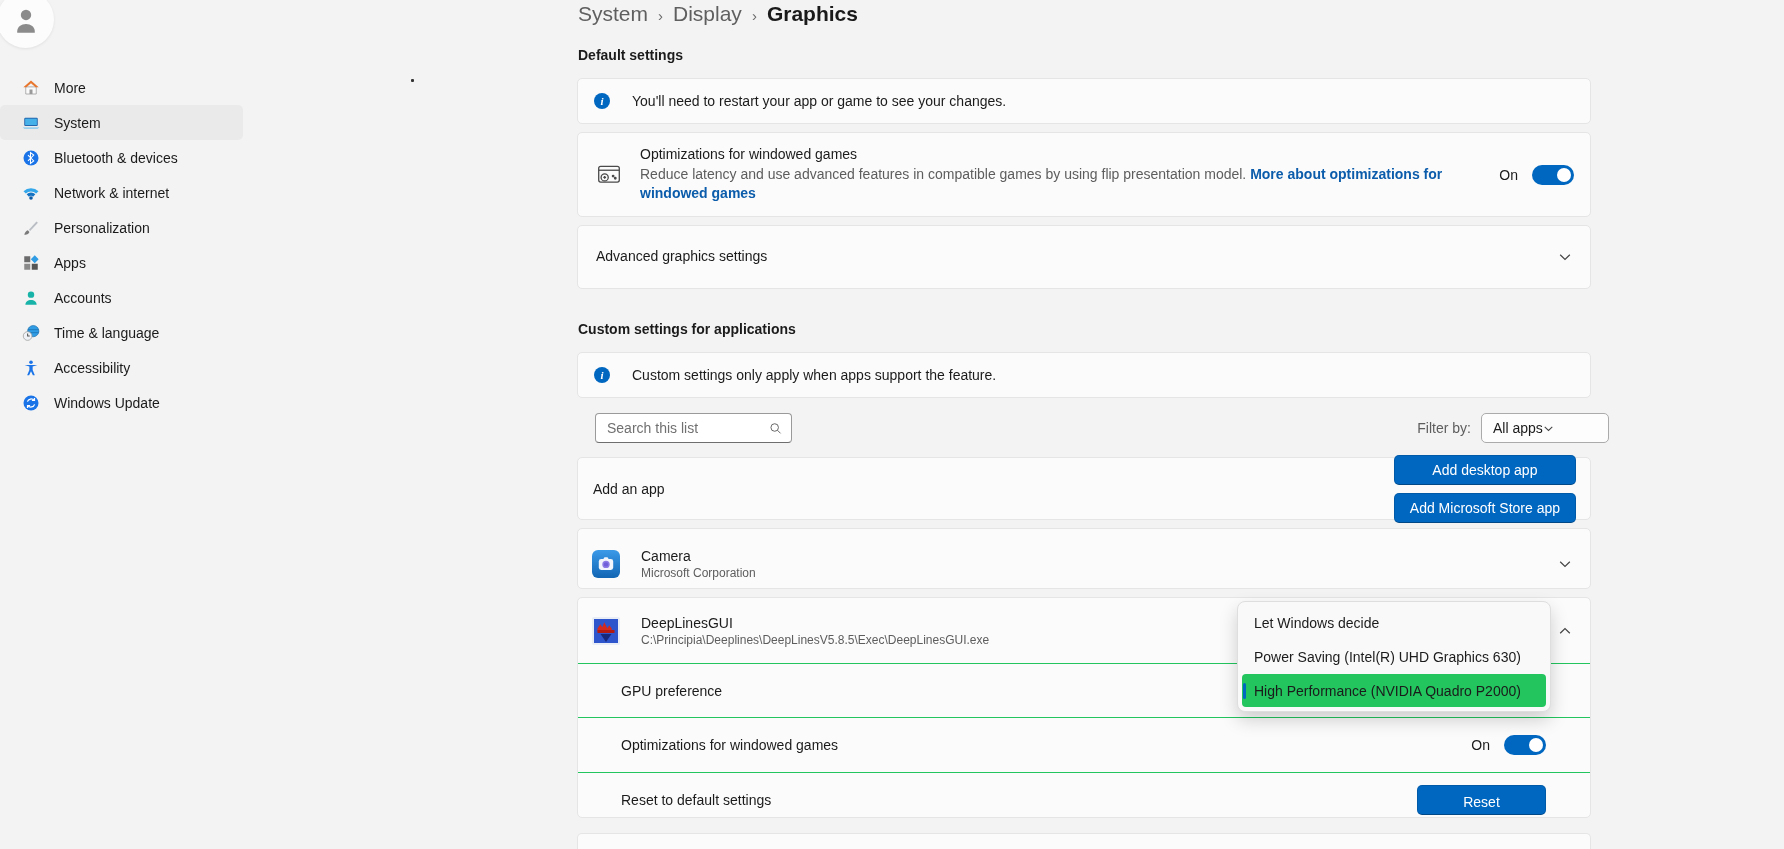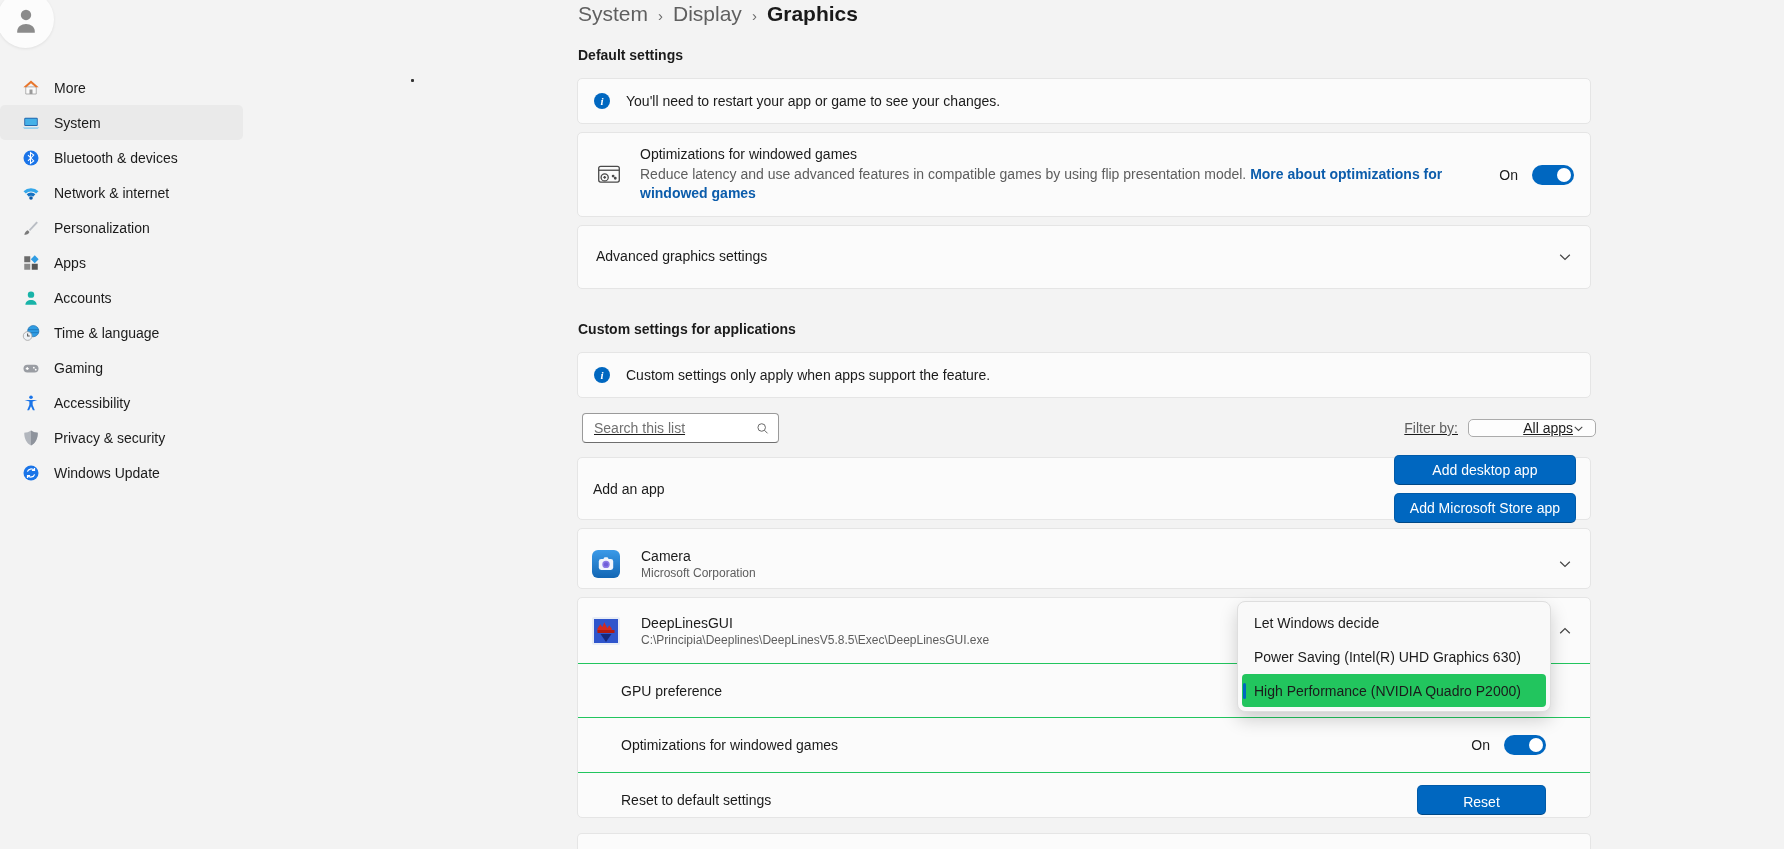--- a/index.html
+++ b/index.html
@@ -37,51 +37,51 @@
   .section-label { left:1px; font-size:14px; font-weight:700; color:#1b1b1b; }
 
   .card { left:0; width:1014px; background:#fbfbfb;
     border:1px solid #e5e5e5; border-radius:5px; }
 
   .info-card { height:46px; display:flex; align-items:center; padding:0 16px; }
   .info-icon { width:16px; height:16px; border-radius:50%; background:#0067c0;
     color:#fff; font-size:11px; font-style:italic; font-weight:700;
     font-family:"Liberation Serif",serif;
     display:flex; align-items:center; justify-content:center; flex:0 0 auto; }
-  .info-text { margin-left:16px; color:#1b1b1b; }
+  .info-text { margin-left:22px; color:#1b1b1b; }
 
   .opt-card { height:85px; display:flex; align-items:center; padding:0 16px 0 18px; }
   .opt-icon { width:26px; height:26px; margin-right:18px; flex:0 0 auto; }
   .opt-text { flex:1 1 auto; min-width:0; padding-right:20px; }
   .row-title { color:#1b1b1b; margin-bottom:3px; }
   .row-desc { color:#5d5d5d; line-height:19px; }
   .inline-link { color:#0b5cab; font-weight:700; text-decoration:none; cursor:pointer; }
   .toggle-wrap { display:flex; align-items:center; gap:14px; flex:0 0 auto; }
   .toggle-label { color:#1b1b1b; }
   .toggle { width:42px; height:20px; border-radius:10px; background:#0067c0;
     position:relative; cursor:pointer; flex:0 0 auto; }
   .toggle .knob { position:absolute; right:3px; top:3px; width:14px; height:14px;
     border-radius:50%; background:#fff; }
 
   .expander-card { height:64px; display:flex; align-items:center;
     justify-content:space-between; padding:0 18px; cursor:pointer; }
 
-  .toolbar { left:5px; width:1014px; display:flex; align-items:center;text-decoration:underline; }
+  .toolbar { left:18px; width:1014px; display:flex; align-items:center; }
   .searchbox { width:197px; height:30px; background:#fff; border:1px solid #9a9a9a;
     border-bottom-color:#6e6e6e; border-radius:4px; display:flex; align-items:center;
     padding:0 9px 0 11px; }
   .searchbox input { border:none; outline:none; flex:1 1 auto; font-size:14px;
     color:#1b1b1b; background:transparent; min-width:0;
     font-family:"Liberation Sans","DejaVu Sans",sans-serif; }
   .searchbox input::placeholder { color:#707070; }
   .filter { margin-left:auto; display:flex; align-items:center; gap:10px; }
   .filter-label { color:#5d5d5d; }
-  .select { width:128px; height:18px; background:#fdfdfd; border:1px solid #ababab;
+  .select { width:128px; height:30px; background:#fdfdfd; border:1px solid #ababab;
     border-radius:5px; display:flex; align-items:center; padding:0 11px;
-    justify-content:flex-end; cursor:pointer; }
+    justify-content:flex-start; cursor:pointer; }
 
   .addapp-card { height:63px; display:flex; align-items:center; padding:0 14px 0 15px; }
   .addapp-label { color:#1b1b1b; }
   .btn-group { margin-left:auto; display:flex; gap:8px;flex-direction:column; }
   .btn { height:30px; background:#0067c0; color:#fff; font-size:14px;
     border:1px solid rgba(0,0,0,.12); border-bottom-color:rgba(0,0,0,.3);
     border-radius:5px; padding:0 15px; cursor:pointer;
     font-family:"Liberation Sans","DejaVu Sans",sans-serif; }
 
   .app-card { display:flex; align-items:center; padding:11px 18px 0 14px; }
@@ -203,46 +203,26 @@
           <circle cx="15" cy="9.5" r="7.5" fill="#2f9ce3"></circle>
           <path d="M15 2a7.5 7.5 0 0 1 0 15M15 2a7.5 7.5 0 0 0 0 15M7.8 7.5h14.4M7.8 11.5h14.4" stroke="#1b6fb0" stroke-width=".9" fill="none"></path>
           <circle cx="7.5" cy="16" r="5.8" fill="#eef2f6" stroke="#9a9a9a"></circle>
           <path d="M7.5 12.8V16h2.8" stroke="#555" stroke-width="1.4" fill="none"></path>
         </svg>
     </span>
     <span class="nav-label">Time &amp; language</span>
   </div>
   <div class="nav-item">
     <span class="nav-icon">
-      <svg width="18" height="18" viewBox="0 0 24 24">
-          <rect x="2" y="7.5" width="20" height="10.5" rx="5.2" fill="#9a9da3"></rect>
-          <path d="M7 10.8v4M5 12.8h4" stroke="#fff" stroke-width="1.5" fill="none"></path>
-          <circle cx="15.8" cy="11.5" r="1.2" fill="#fff"></circle>
-          <circle cx="18.3" cy="14.2" r="1.2" fill="#fff"></circle>
-        </svg>
-    </span>
-    <span class="nav-label">Gaming</span>
-  </div>
-  <div class="nav-item">
-    <span class="nav-icon">
       <svg width="18" height="18" viewBox="0 0 24 24" fill="#1a74e8">
           <circle cx="12" cy="4.3" r="2.4"></circle>
           <path d="M3.5 8h17l-6.3 1.9v4.6l2.9 7h-2.6L12 16.3l-2.5 5.2H6.9l2.9-7V9.9z"></path>
         </svg>
     </span>
     <span class="nav-label">Accessibility</span>
-  </div>
-  <div class="nav-item">
-    <span class="nav-icon">
-      <svg width="18" height="18" viewBox="0 0 24 24">
-          <path d="M12 2c3 2 6 3 9 3 0 8-3 14-9 17C6 19 3 13 3 5c3 0 6-1 9-3z" fill="#b2b6bd"></path>
-          <path d="M12 2c3 2 6 3 9 3 0 8-3 14-9 17z" fill="#8e939c"></path>
-        </svg>
-    </span>
-    <span class="nav-label">Privacy &amp; security</span>
   </div>
   <div class="nav-item">
     <span class="nav-icon">
       <svg width="18" height="18" viewBox="0 0 24 24">
           <circle cx="12" cy="12" r="10" fill="#1a74e8"></circle>
           <path d="M7.2 10.2a5.2 5.2 0 0 1 9-1.6M16.8 13.8a5.2 5.2 0 0 1-9 1.6" stroke="#fff" stroke-width="1.7" fill="none"></path>
           <path d="M16.6 5.2v3.4h-3.4M7.4 18.8v-3.4h3.4" stroke="#fff" stroke-width="1.7" fill="none"></path>
         </svg>
     </span>
     <span class="nav-label">Windows Update</span>

